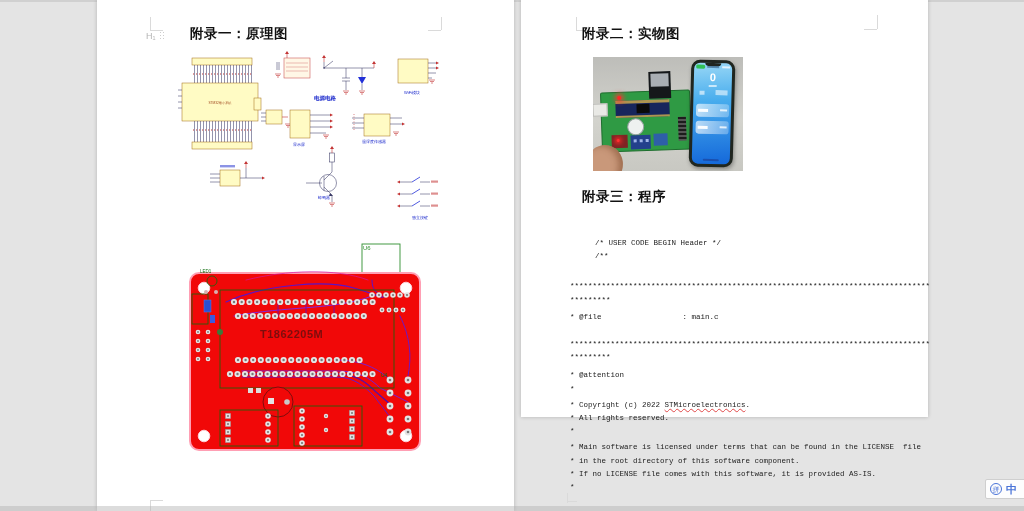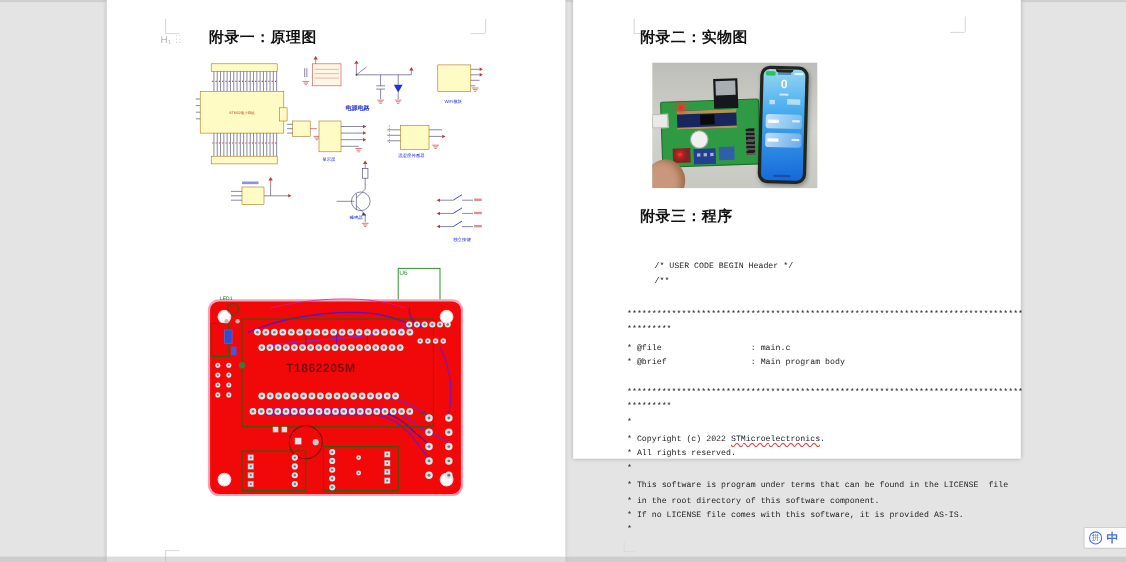--- a/index.html
+++ b/index.html
@@ -550,28 +550,28 @@
   </div>
 
   <div class="doc-title t-code">附录三：程序</div>
 
   <div class="code" id="code-lines">
       <div class="code-line ind1">/* USER CODE BEGIN Header */</div>
       <div class="code-line ind1">/**</div>
       <div class="code-line" style="margin-top: 17px;">********************************************************************************</div>
       <div class="code-line">*********</div>
       <div class="code-line ind2" style="margin-top: 4px;">* @file                  : main.c</div>
-      <div class="code-line ind2">* @brief                 : Main program body</div>
       <div class="code-line" style="margin-top: 14px;">********************************************************************************</div>
       <div class="code-line">*********</div>
+      <div class="code-line ind2" style="margin-top: 5px;">* @attention</div>
       <div class="code-line ind2">*</div>
       <div class="code-line ind2" style="margin-top: 3px;"><span>* Copyright (c) 2022 </span><span class="squiggly">STMicroelectronics</span><span>.</span></div>
       <div class="code-line ind2">* All rights reserved.</div>
       <div class="code-line ind2">*</div>
-      <div class="code-line ind2" style="margin-top: 3px;">* This software is program under terms that can be found in the LICENSE  file</div>
+      <div class="code-line ind2" style="margin-top: 3px;">* Main software is licensed under terms that can be found in the LICENSE  file</div>
       <div class="code-line ind2">* in the root directory of this software component.</div>
       <div class="code-line ind2">* If no LICENSE file comes with this software, it is provided AS-IS.</div>
       <div class="code-line ind2">*</div>
     </div>
 </div>
 
 <div class="ime">
   <div class="ime-py">拼</div>
   <div class="ime-zh">中</div>
 </div>

